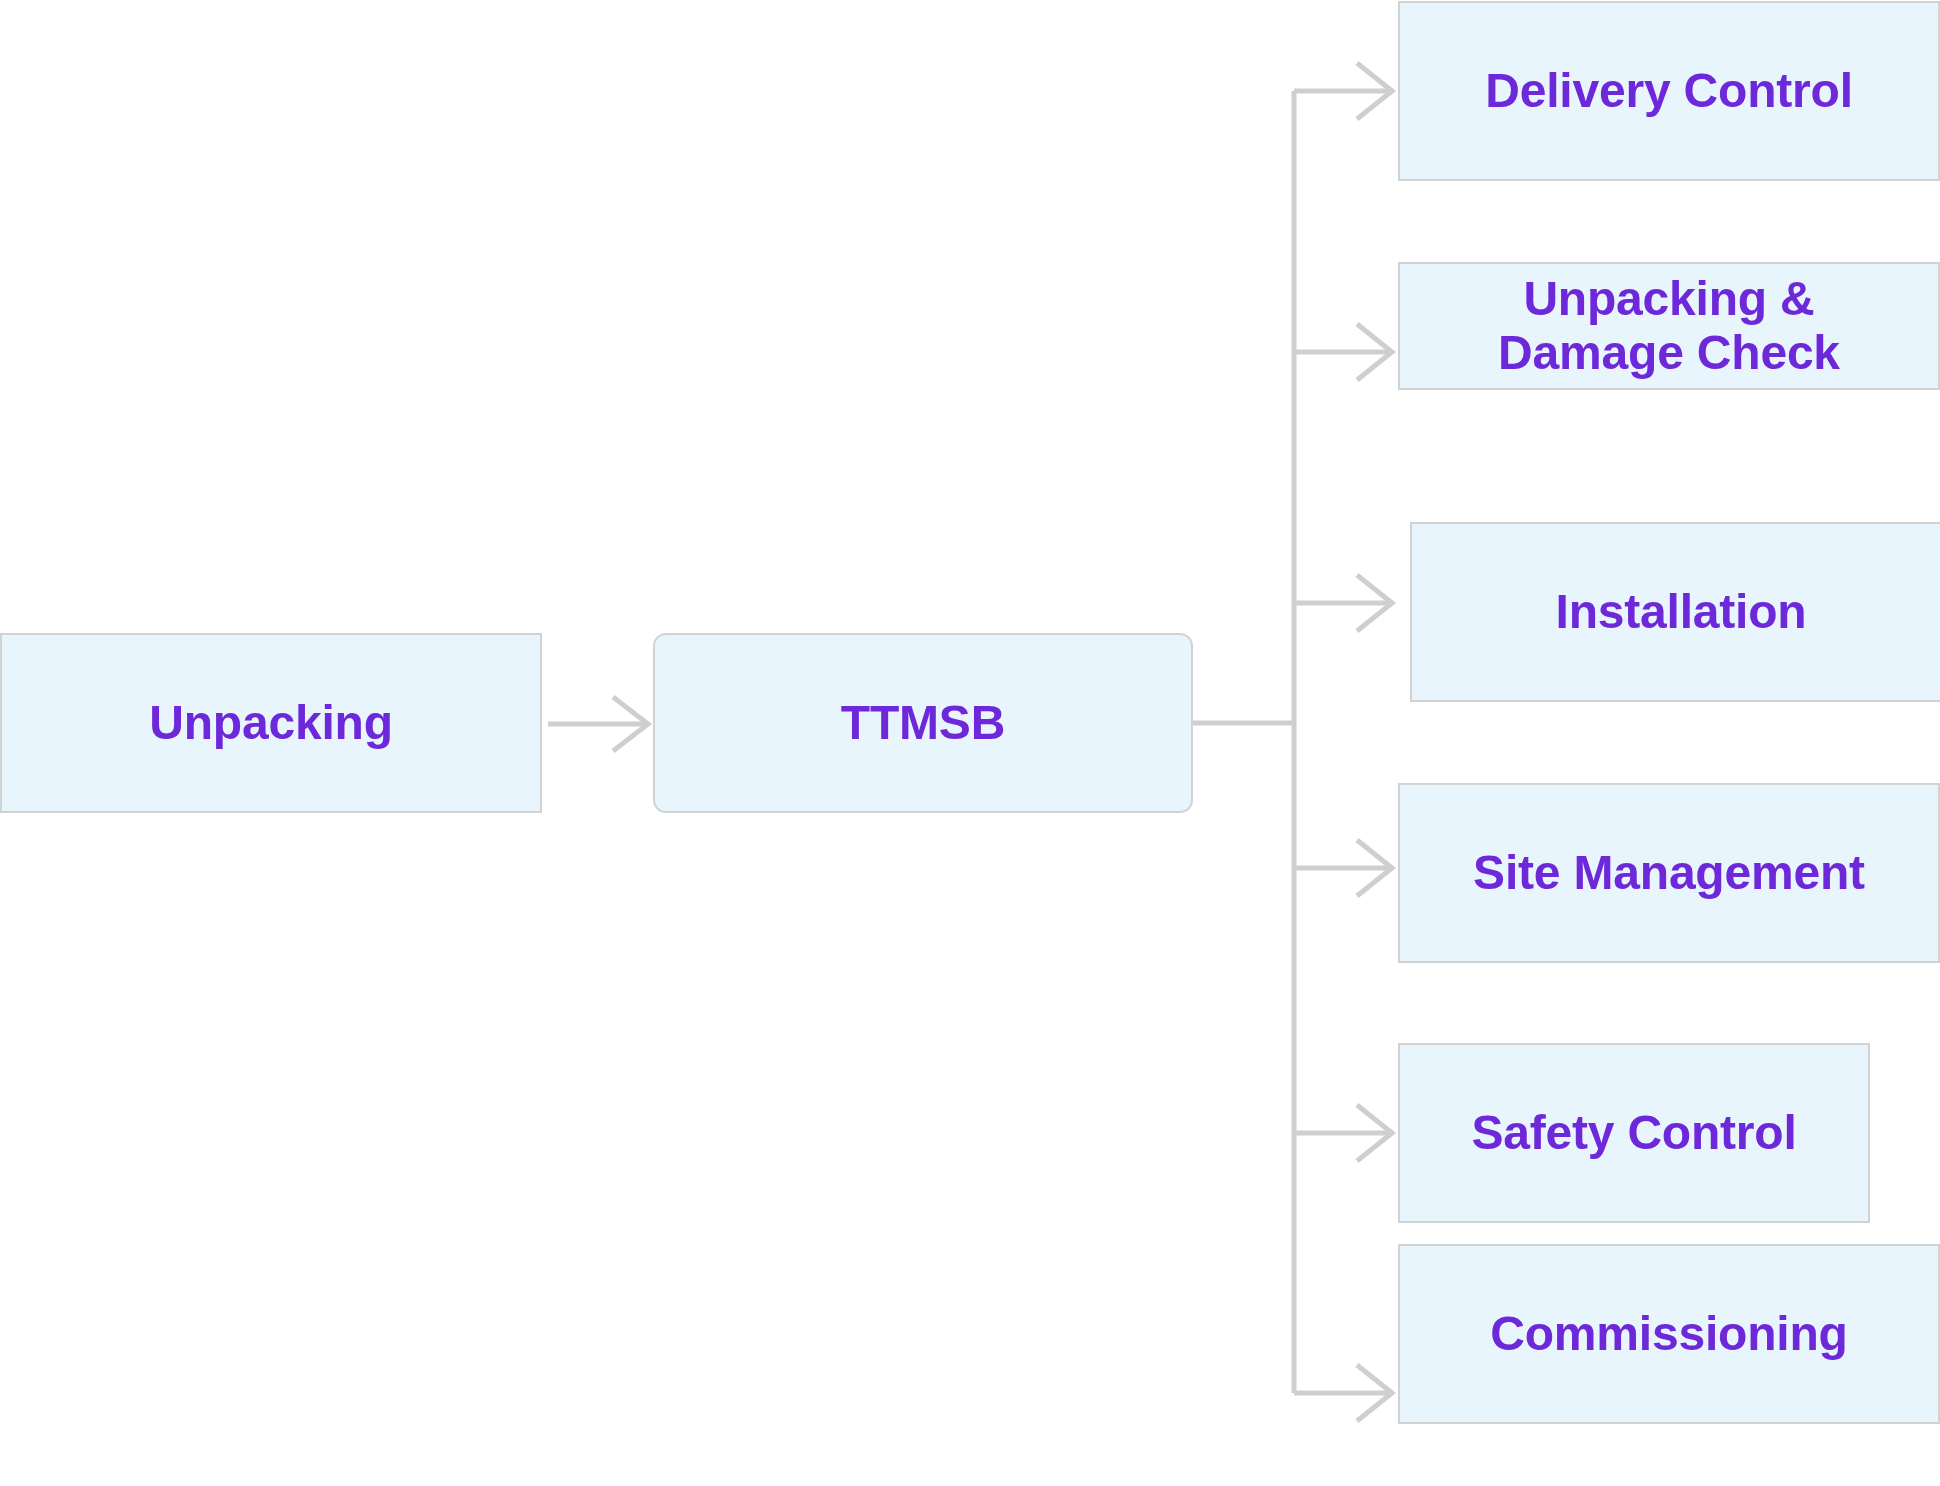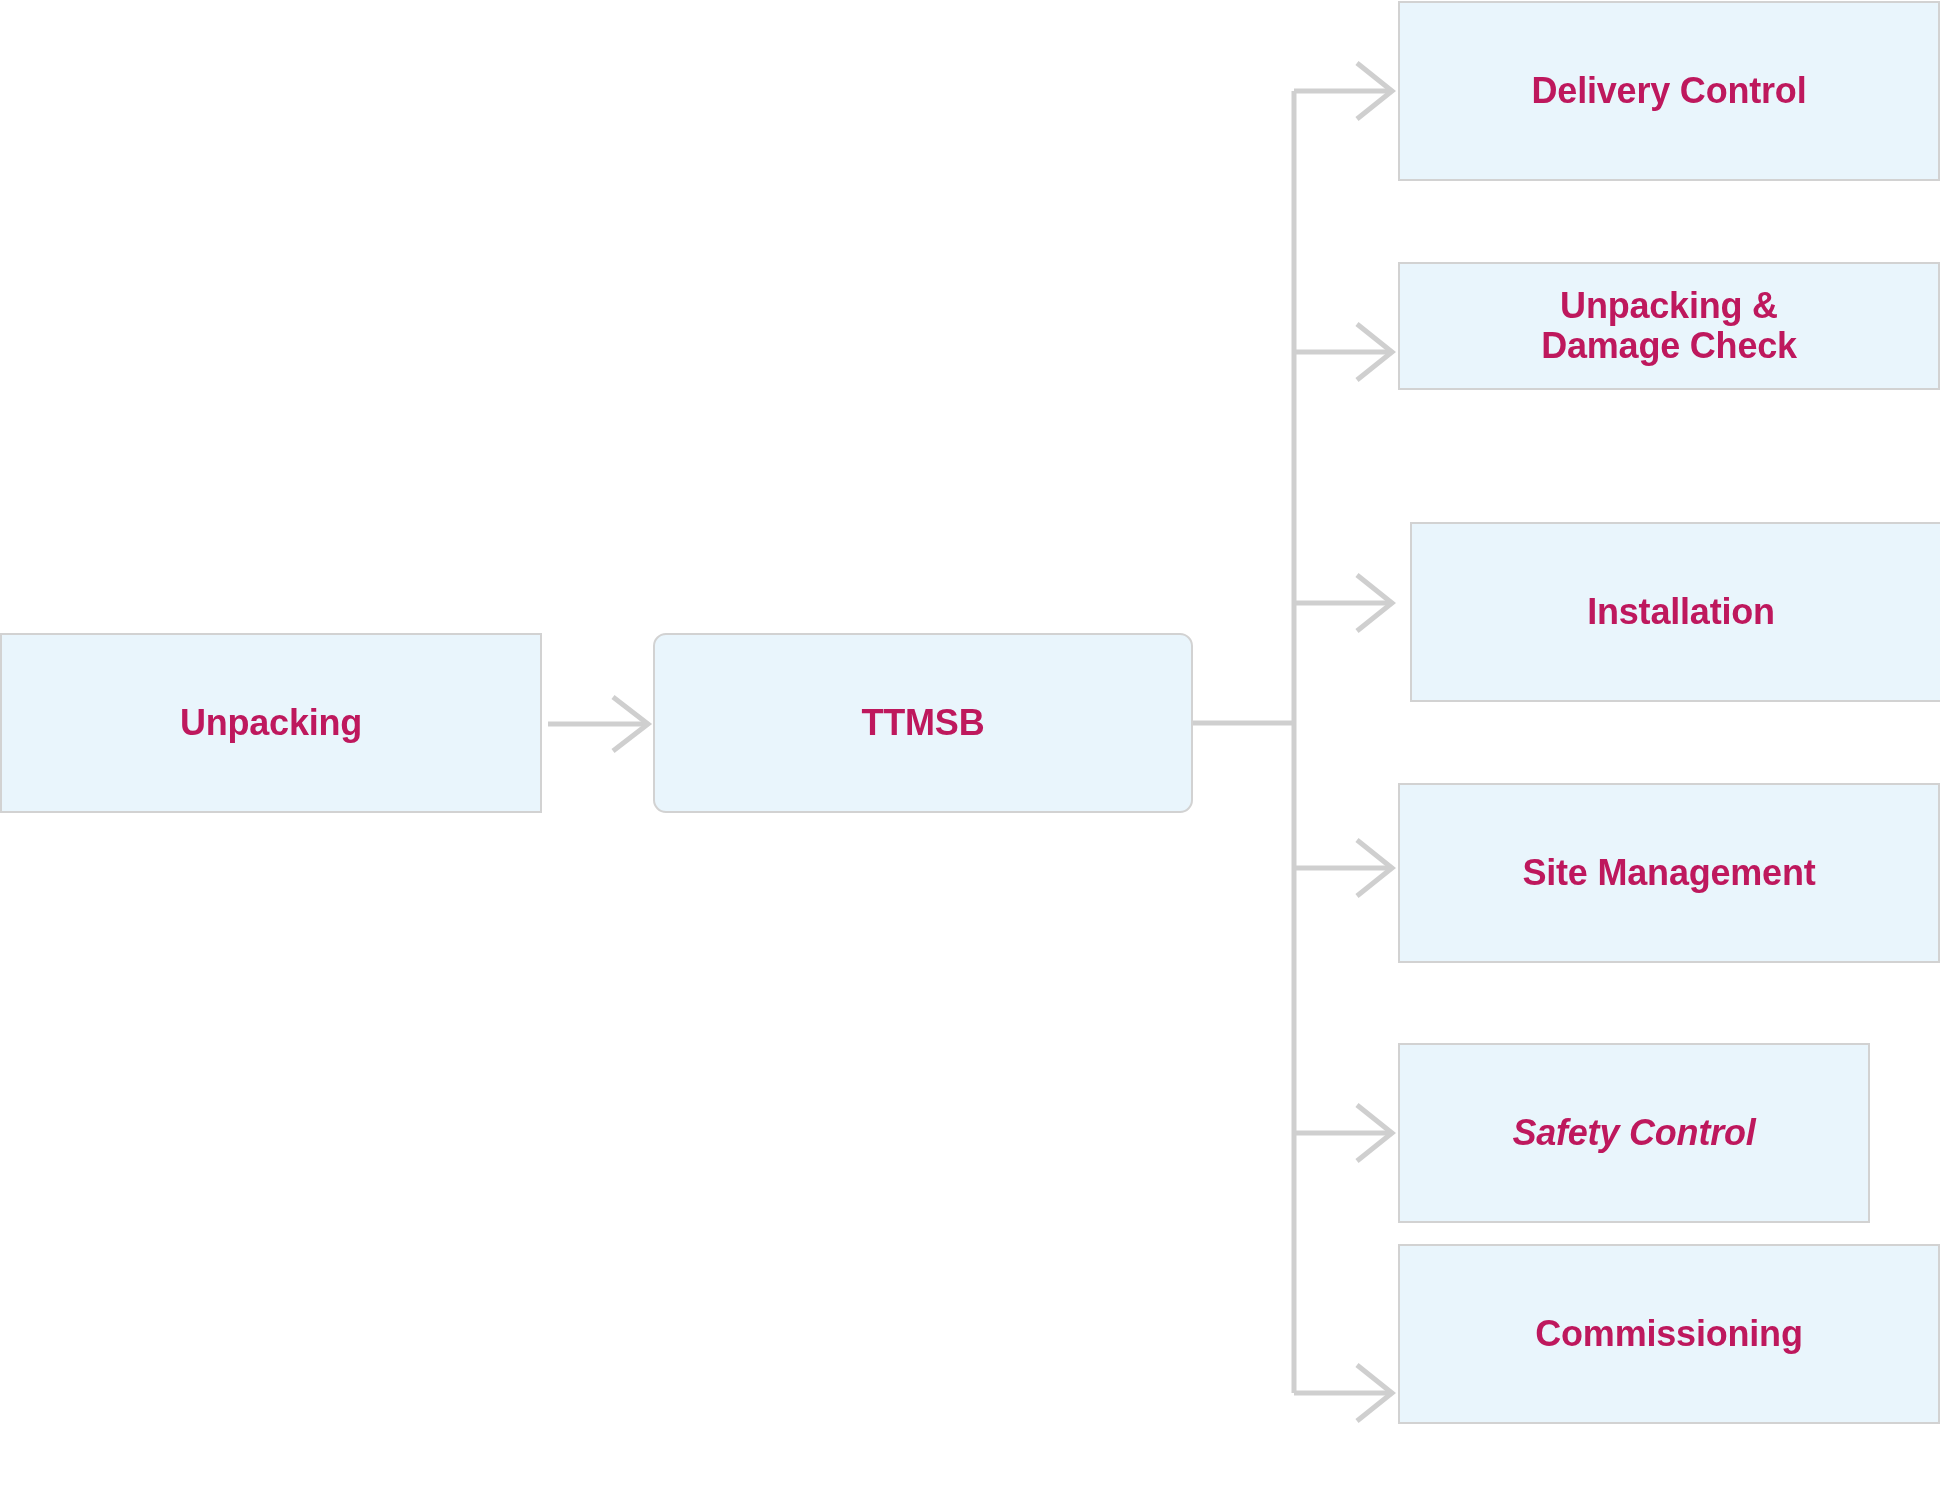--- a/index.html
+++ b/index.html
@@ -24,23 +24,23 @@
     background: #e9f5fc;
     border: 2px solid #d2d2d2;
     display: flex;
     align-items: center;
     justify-content: center;
     text-align: center;
   }
   .node-label {
     font-family: "Liberation Sans", sans-serif;
     font-weight: bold;
-    font-size: 36px;
+    font-size: 48px;
     line-height: 1.12;
-    color: #be185d;
+    color: #6d28d9;
     letter-spacing: -0.2px;
     white-space: pre-line;
     padding: 0 12px;
   }
   #edges {
     position: absolute;
     left: 0;
     top: 0;
     width: 1940px;
     height: 1486px;
@@ -130,21 +130,21 @@
   </div>
 
   <div class="node" id="node-installation" style="left: 1398px; top: 522px; width: 542px; height: 180px; margin-left: 12px;">
     <span class="node-label">Installation</span>
   </div>
 
   <div class="node" id="node-site-management" style="left: 1398px; top: 783px; width: 542px; height: 180px;">
     <span class="node-label">Site Management</span>
   </div>
 
-  <div class="node" id="node-safety-control" style="left: 1398px; top: 1043px; width: 472px; height: 180px; font-style: italic;">
+  <div class="node" id="node-safety-control" style="left: 1398px; top: 1043px; width: 472px; height: 180px;">
     <span class="node-label">Safety Control</span>
   </div>
 
   <div class="node" id="node-commissioning" style="left: 1398px; top: 1244px; width: 542px; height: 180px;">
     <span class="node-label">Commissioning</span>
   </div>
 
 </div>
 
 </body></html>

